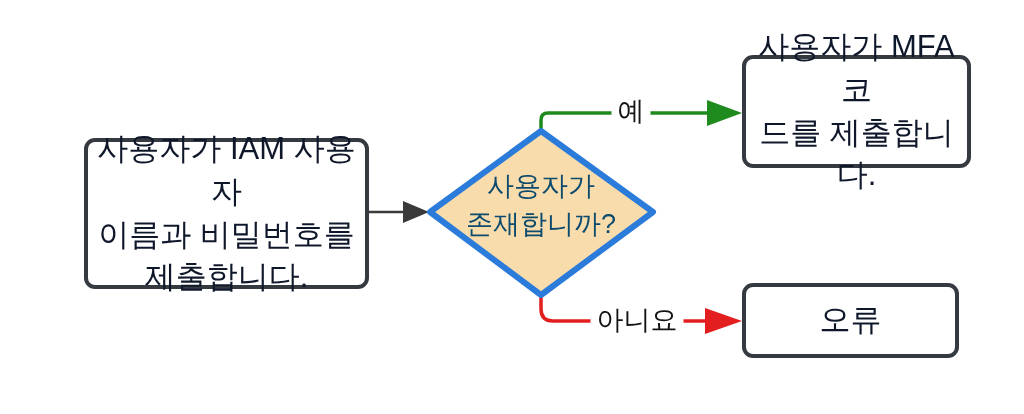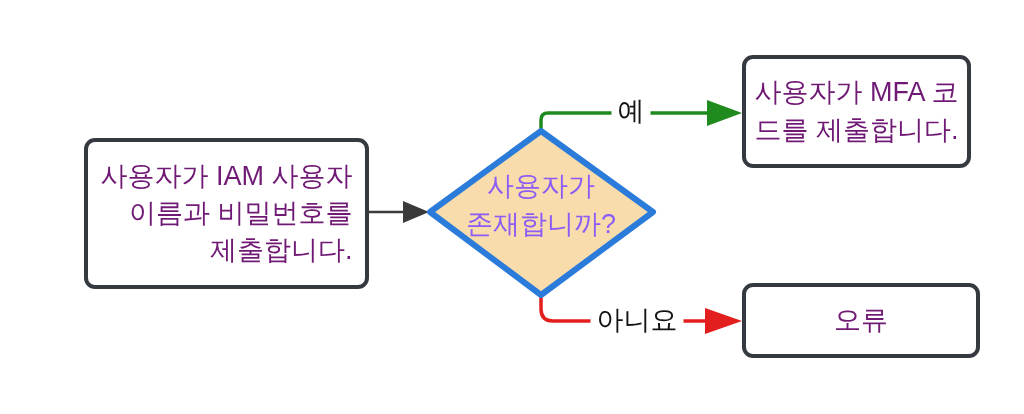--- a/index.html
+++ b/index.html
@@ -30,39 +30,38 @@
     align-items: center;
     justify-content: center;
     text-align: center;
     background: #ffffff;
     border: 4px solid #353a41;
     border-radius: 11px;
     z-index: 2;
   }
   .node-label {
     white-space: pre-line;
-    font-size: 27px;
+    font-size: 31px;
     line-height: 1.38;
-    color: #701a75;
-    text-align: right;
+    color: #0f172a;
   }
   .node-start  { left: 58px;  top: 138px; width: 285px; height: 151px; margin-left: 26px; }
   .node-mfa    { left: 742px; top: 55px;  width: 229px; height: 113px; }
-  .node-error  { left: 742px; top: 283px; width: 238px; height: 75px;  }
+  .node-error  { left: 742px; top: 283px; width: 217px; height: 75px;  }
 
   .decision-label {
     position: absolute;
     left: 541px;
     top: 206px;
     transform: translate(-50%, -50%);
     text-align: center;
     white-space: pre-line;
     font-size: 27px;
     line-height: 1.4;
-    color: #8b5cf6;
+    color: #0c4a6e;
     z-index: 2;
   }
   .edge-label {
     position: absolute;
     transform: translate(-50%, -50%);
     background: #ffffff;
     padding: 0 6px;
     font-size: 27px;
     line-height: 1.1;
     color: #141414;

